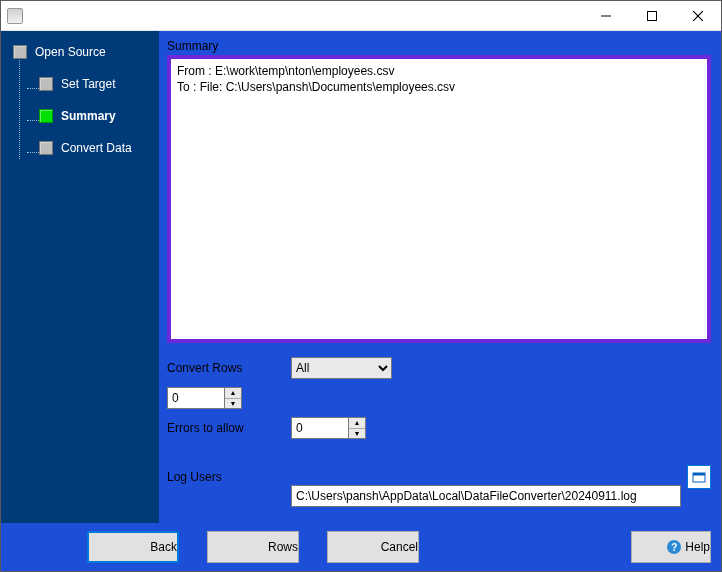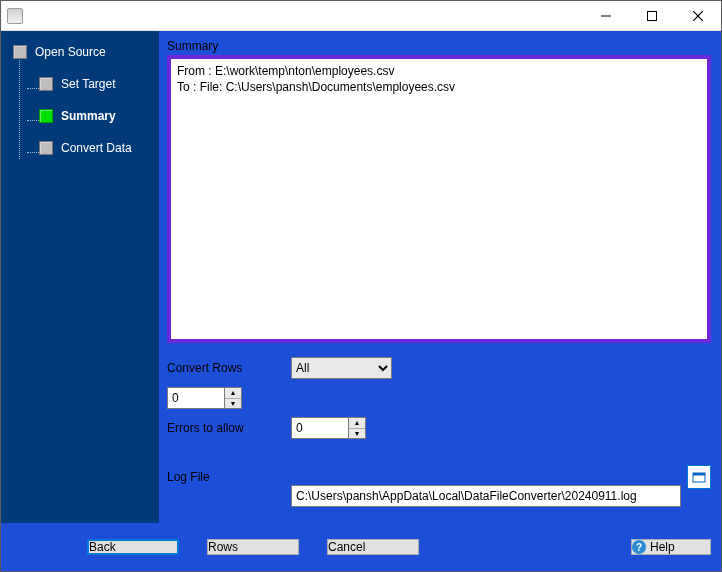--- a/index.html
+++ b/index.html
@@ -158,25 +158,25 @@
     display:flex; align-items:center; justify-content:center;
   }
   .browse svg { width: 14px; height: 14px; }
   .footer {
     height: 48px;
     display: flex; align-items: center;
     padding: 0 10px;
     gap: 0;
   }
   .btn {
-    height: 16px;
+    height: 32px;
     width: 92px;
     border: 1px solid #adadad;
     background: #e1e1e1;
-    display: flex; align-items: center; justify-content: flex-start;
+    display: flex; align-items: center; justify-content: flex-end;
     font-size: 12px;
     color: #000;
     margin-right: 28px;
   }
   .btn.primary {
     border: 2px solid #0078d7;
     background: #e1e1e1;
   }
   .btn.help { margin-right: 0; margin-left: auto; width: 80px; }
   .btn .qicon {
@@ -269,21 +269,21 @@
           <div class="spin">
             <input value="0" style="">
             <div class="btns">
               <div>▲</div>
               <div>▼</div>
             </div>
           </div>
         </div>
 
         <div class="row">
-          <div class="flabel">Log File</div>
+          <div class="flabel">Log Users</div>
           <input class="logfile" value="C:\Users\pansh\AppData\Local\DataFileConverter\20240911.log" style="">
           <div class="browse">
             <svg viewBox="0 0 14 14">
               <rect x="1" y="3" width="12" height="9" fill="none" stroke="#0060c0" stroke-width="1"></rect>
               <rect x="1" y="3" width="12" height="2.5" fill="#0060c0"></rect>
             </svg>
           </div>
         </div>
 
       </div>

